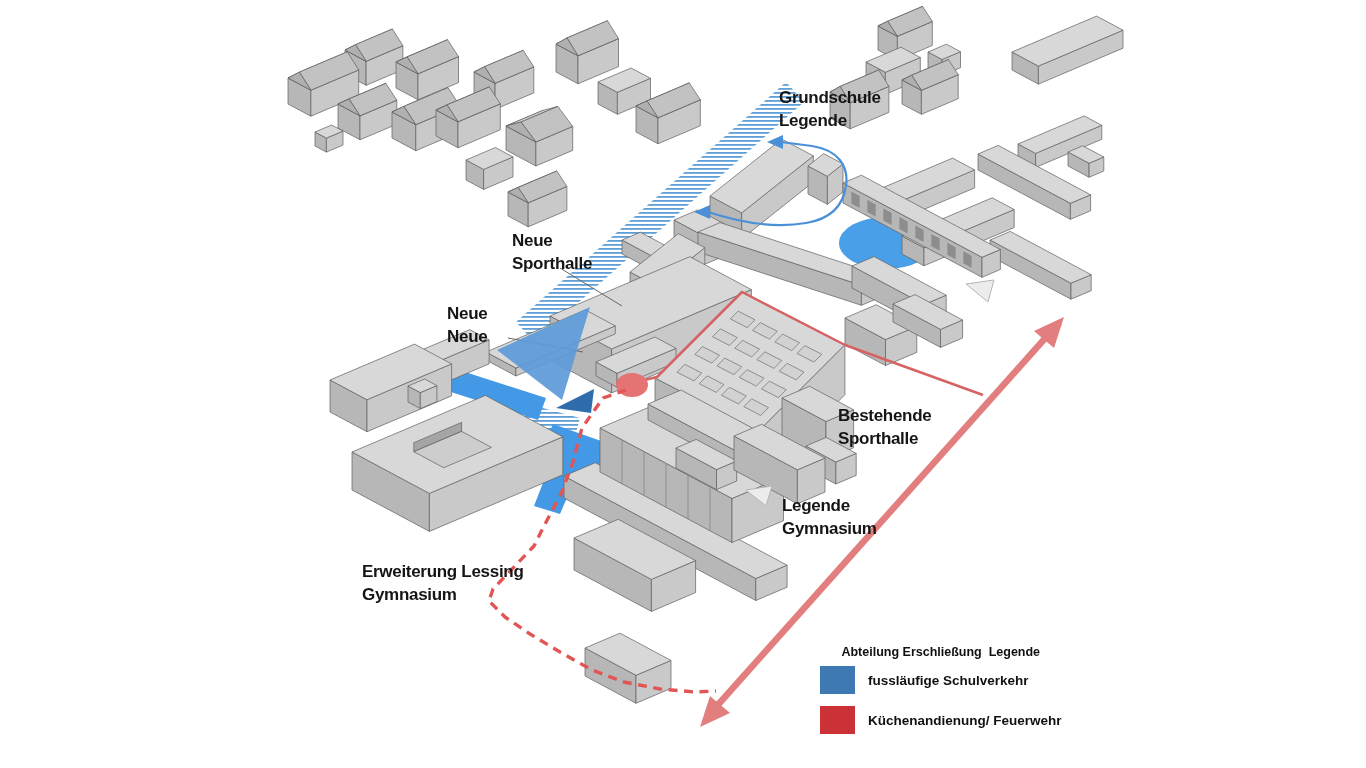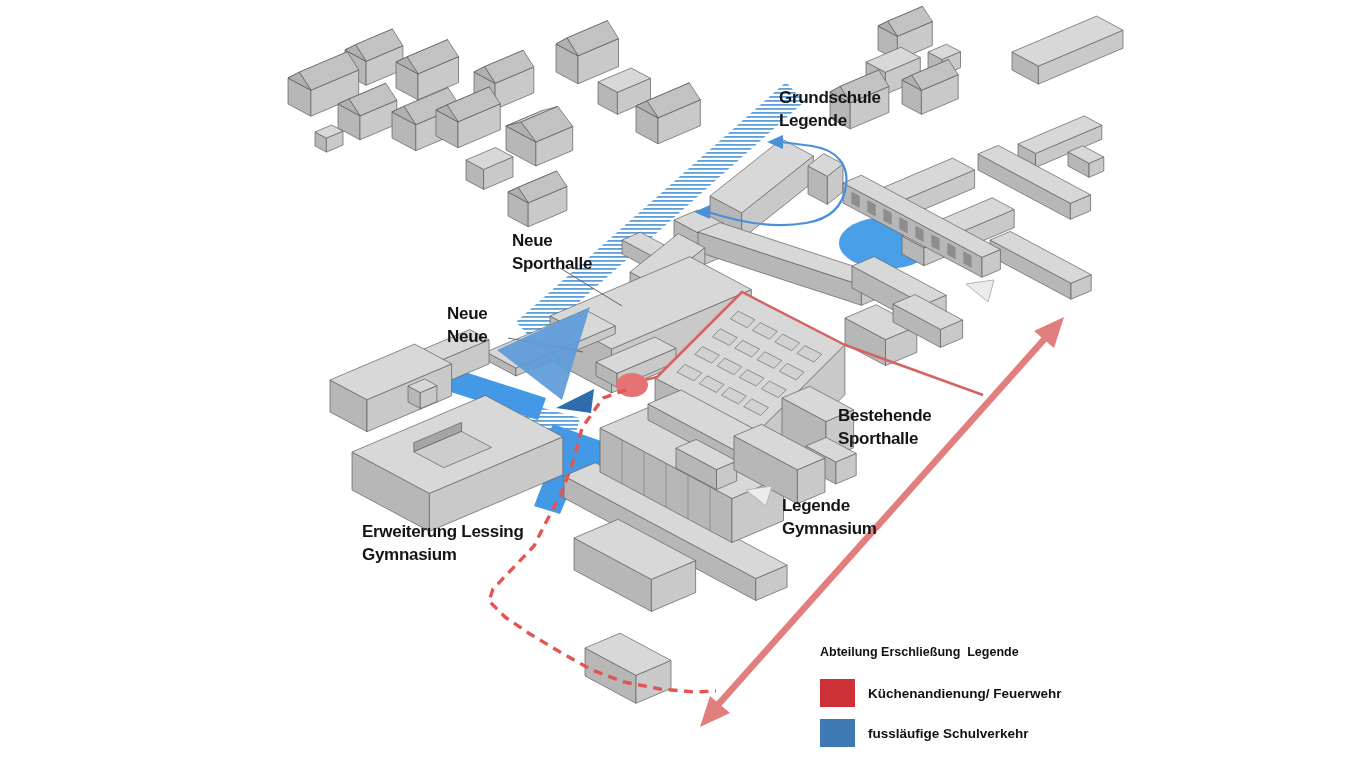--- a/index.html
+++ b/index.html
@@ -2,21 +2,21 @@
 <html><head>
 <meta charset="utf-8">
 <style>
   html,body{margin:0;padding:0;background:#ffffff;}
   .stage{position:relative;width:1137px;height:768px;background:#fff;overflow:hidden;
          font-family:"Liberation Sans", sans-serif;}
   #scene{position:absolute;left:0;top:0;}
   .lbl{position:absolute;font-weight:700;font-size:17px;line-height:23px;
        color:#151515;letter-spacing:-0.3px;white-space:nowrap;}
   .legend{position:absolute;left:820px;top:645px;}
-  .legend-title{font-weight:700;font-size:12.5px;color:#111;white-space:pre;margin-bottom:20px;}
+  .legend-title{font-weight:700;font-size:12.5px;color:#111;white-space:pre;margin-bottom:7px;text-align:center;}
   .legend-item{display:flex;align-items:center;margin-bottom:12px;}
   .swatch{display:inline-block;width:35px;height:28px;margin-right:13px;}
   .legend-label{font-weight:700;font-size:13.5px;color:#111;}
 </style>
 </head>
 <body>
 
 <div class="stage">
 
   <svg id="scene" width="1366" height="768" viewBox="0 0 1366 768">
@@ -419,29 +419,29 @@
     <div>Neue</div>
   </div>
   <div class="lbl" style="left:838px;top:404px">
     <div>Bestehende</div>
     <div>Sporthalle</div>
   </div>
   <div class="lbl" style="left:782px;top:494px">
     <div>Legende</div>
     <div>Gymnasium</div>
   </div>
-  <div class="lbl" style="left:362px;top:520px">
+  <div class="lbl" style="left:362px;top:560px">
     <div>Erweiterung Lessing</div>
     <div>Gymnasium</div>
   </div>
 
   <div class="legend">
     <div class="legend-title">Abteilung Erschließung  Legende</div>
     <div class="legend-item">
+      <span class="swatch" style="background: rgb(62, 121, 180);"></span>
+      <span class="legend-label">fussläufige Schulverkehr</span>
+    </div>
+    <div class="legend-item">
       <span class="swatch" style="background: rgb(203, 49, 54);"></span>
       <span class="legend-label">Küchenandienung/ Feuerwehr</span>
     </div>
-    <div class="legend-item">
-      <span class="swatch" style="background: rgb(62, 121, 180);"></span>
-      <span class="legend-label">fussläufige Schulverkehr</span>
-    </div>
   </div>
 </div>
 
 </body></html>

